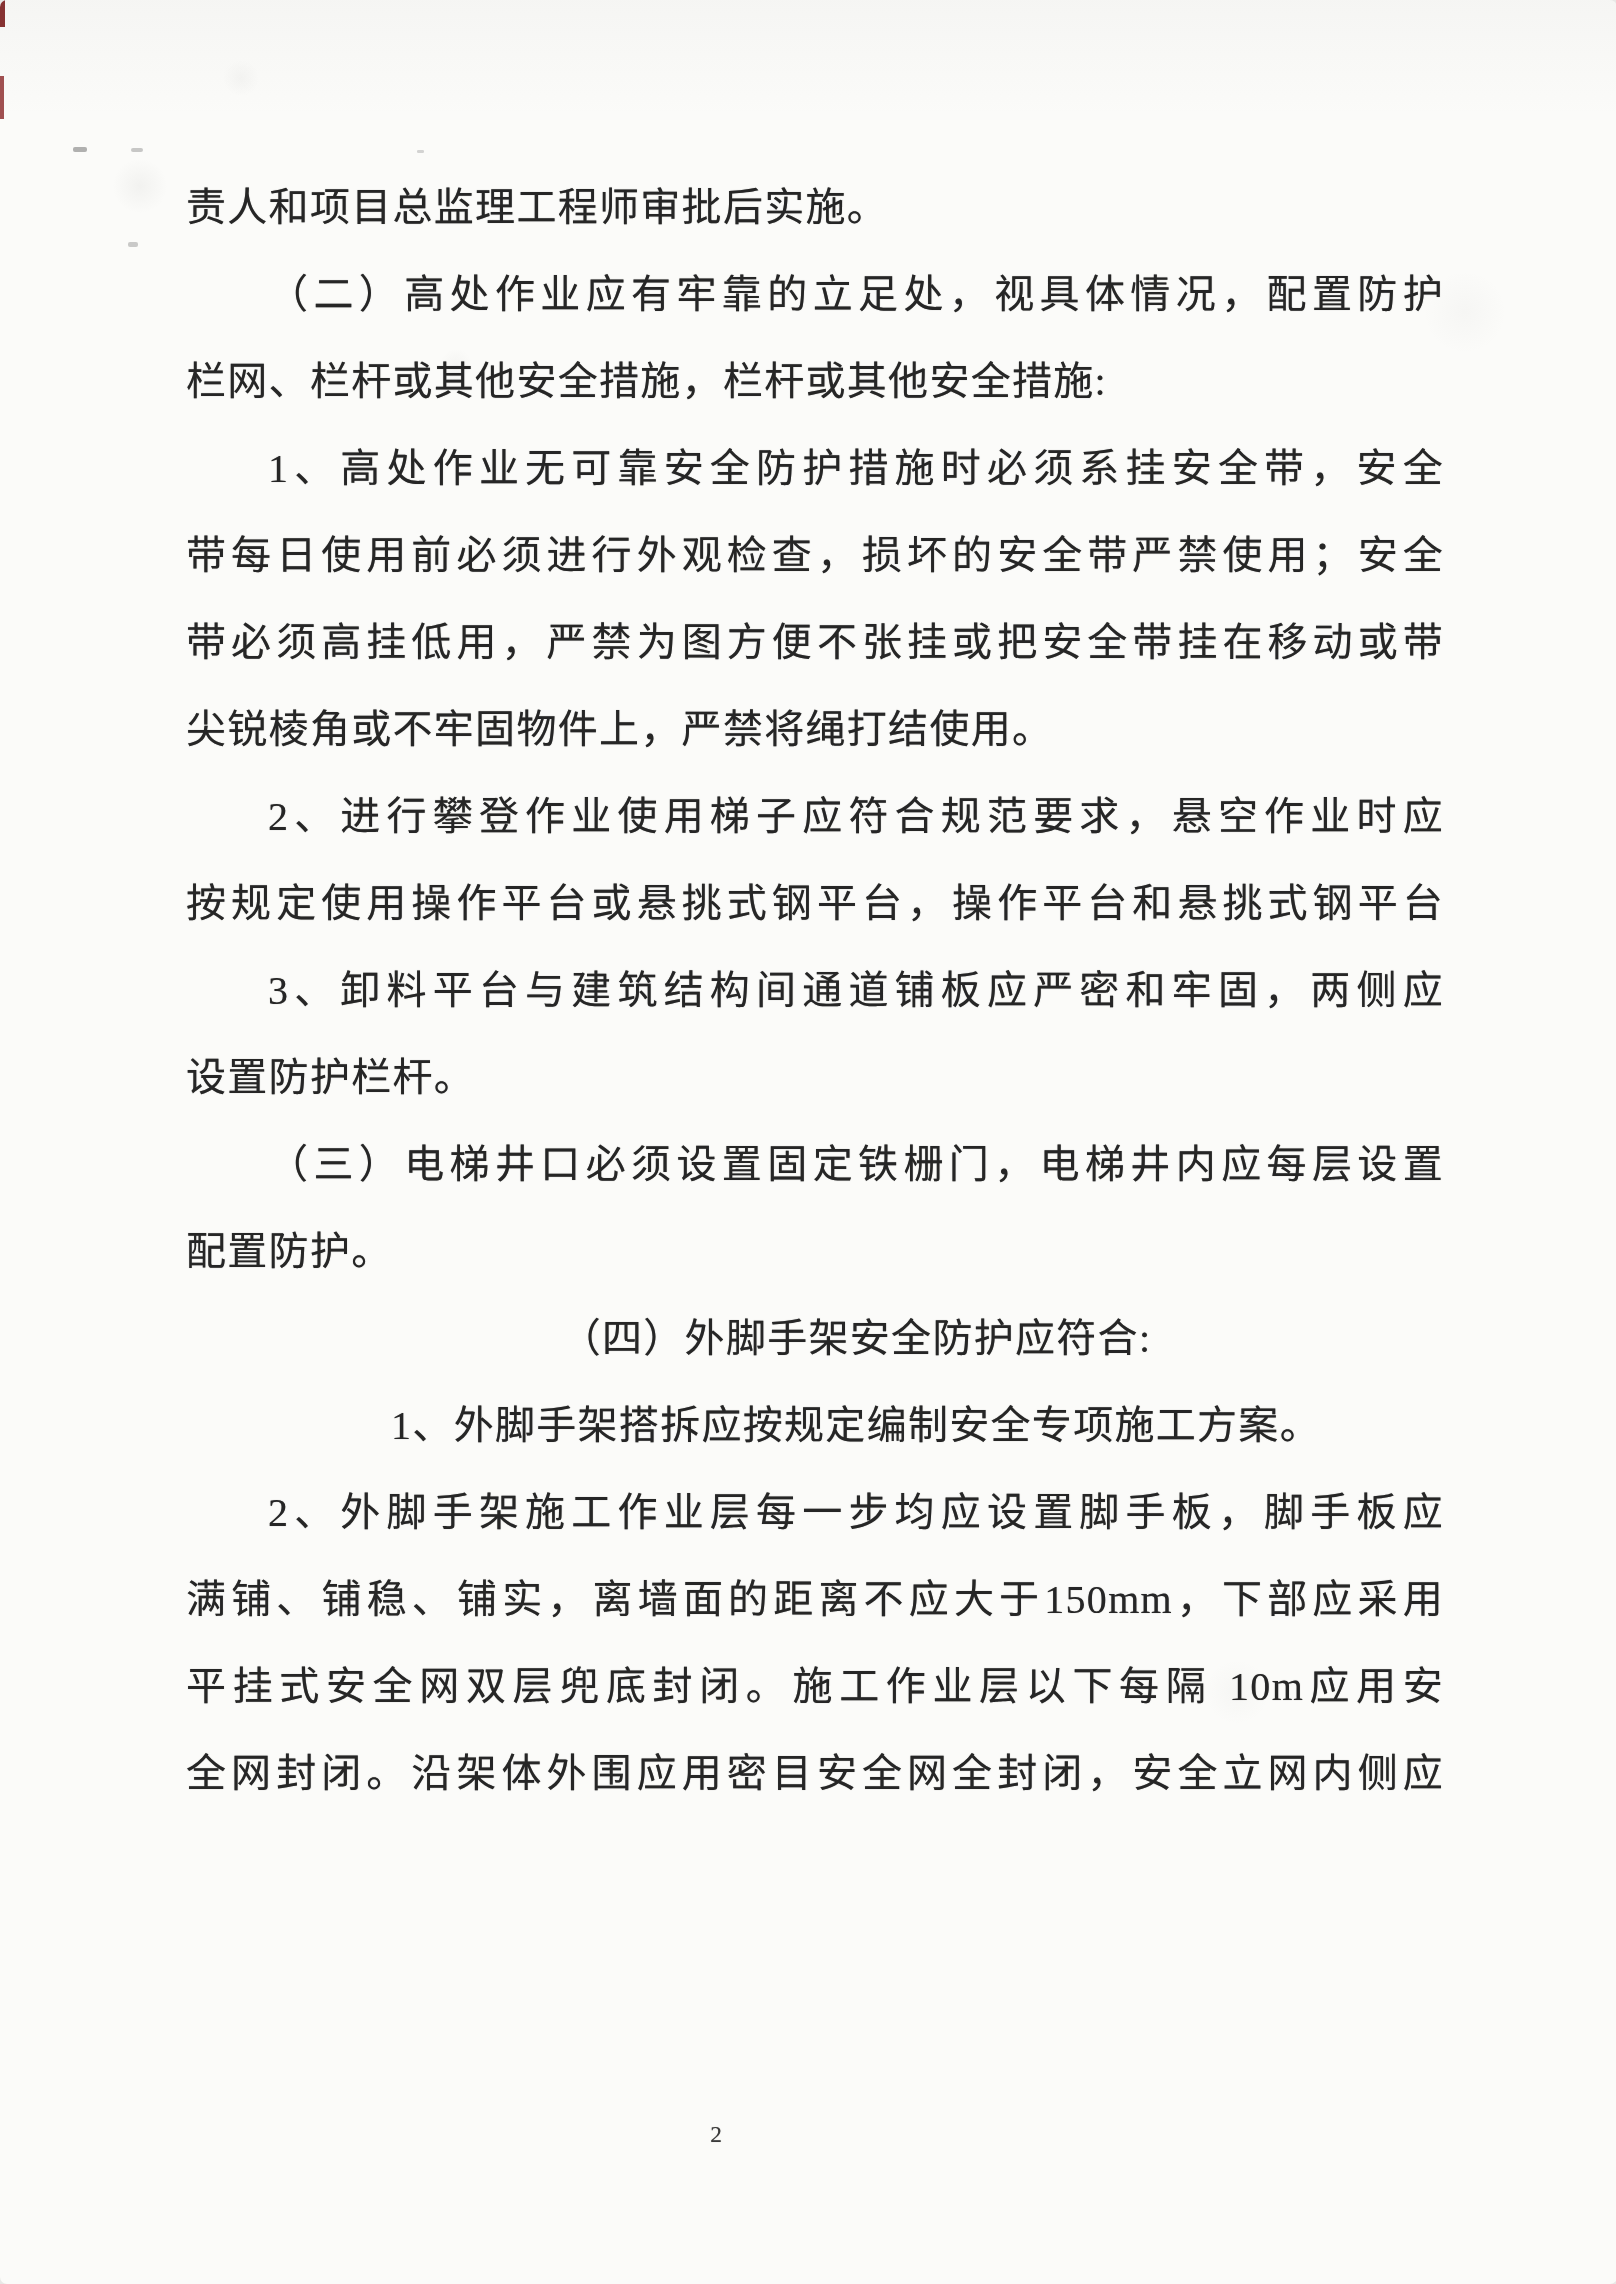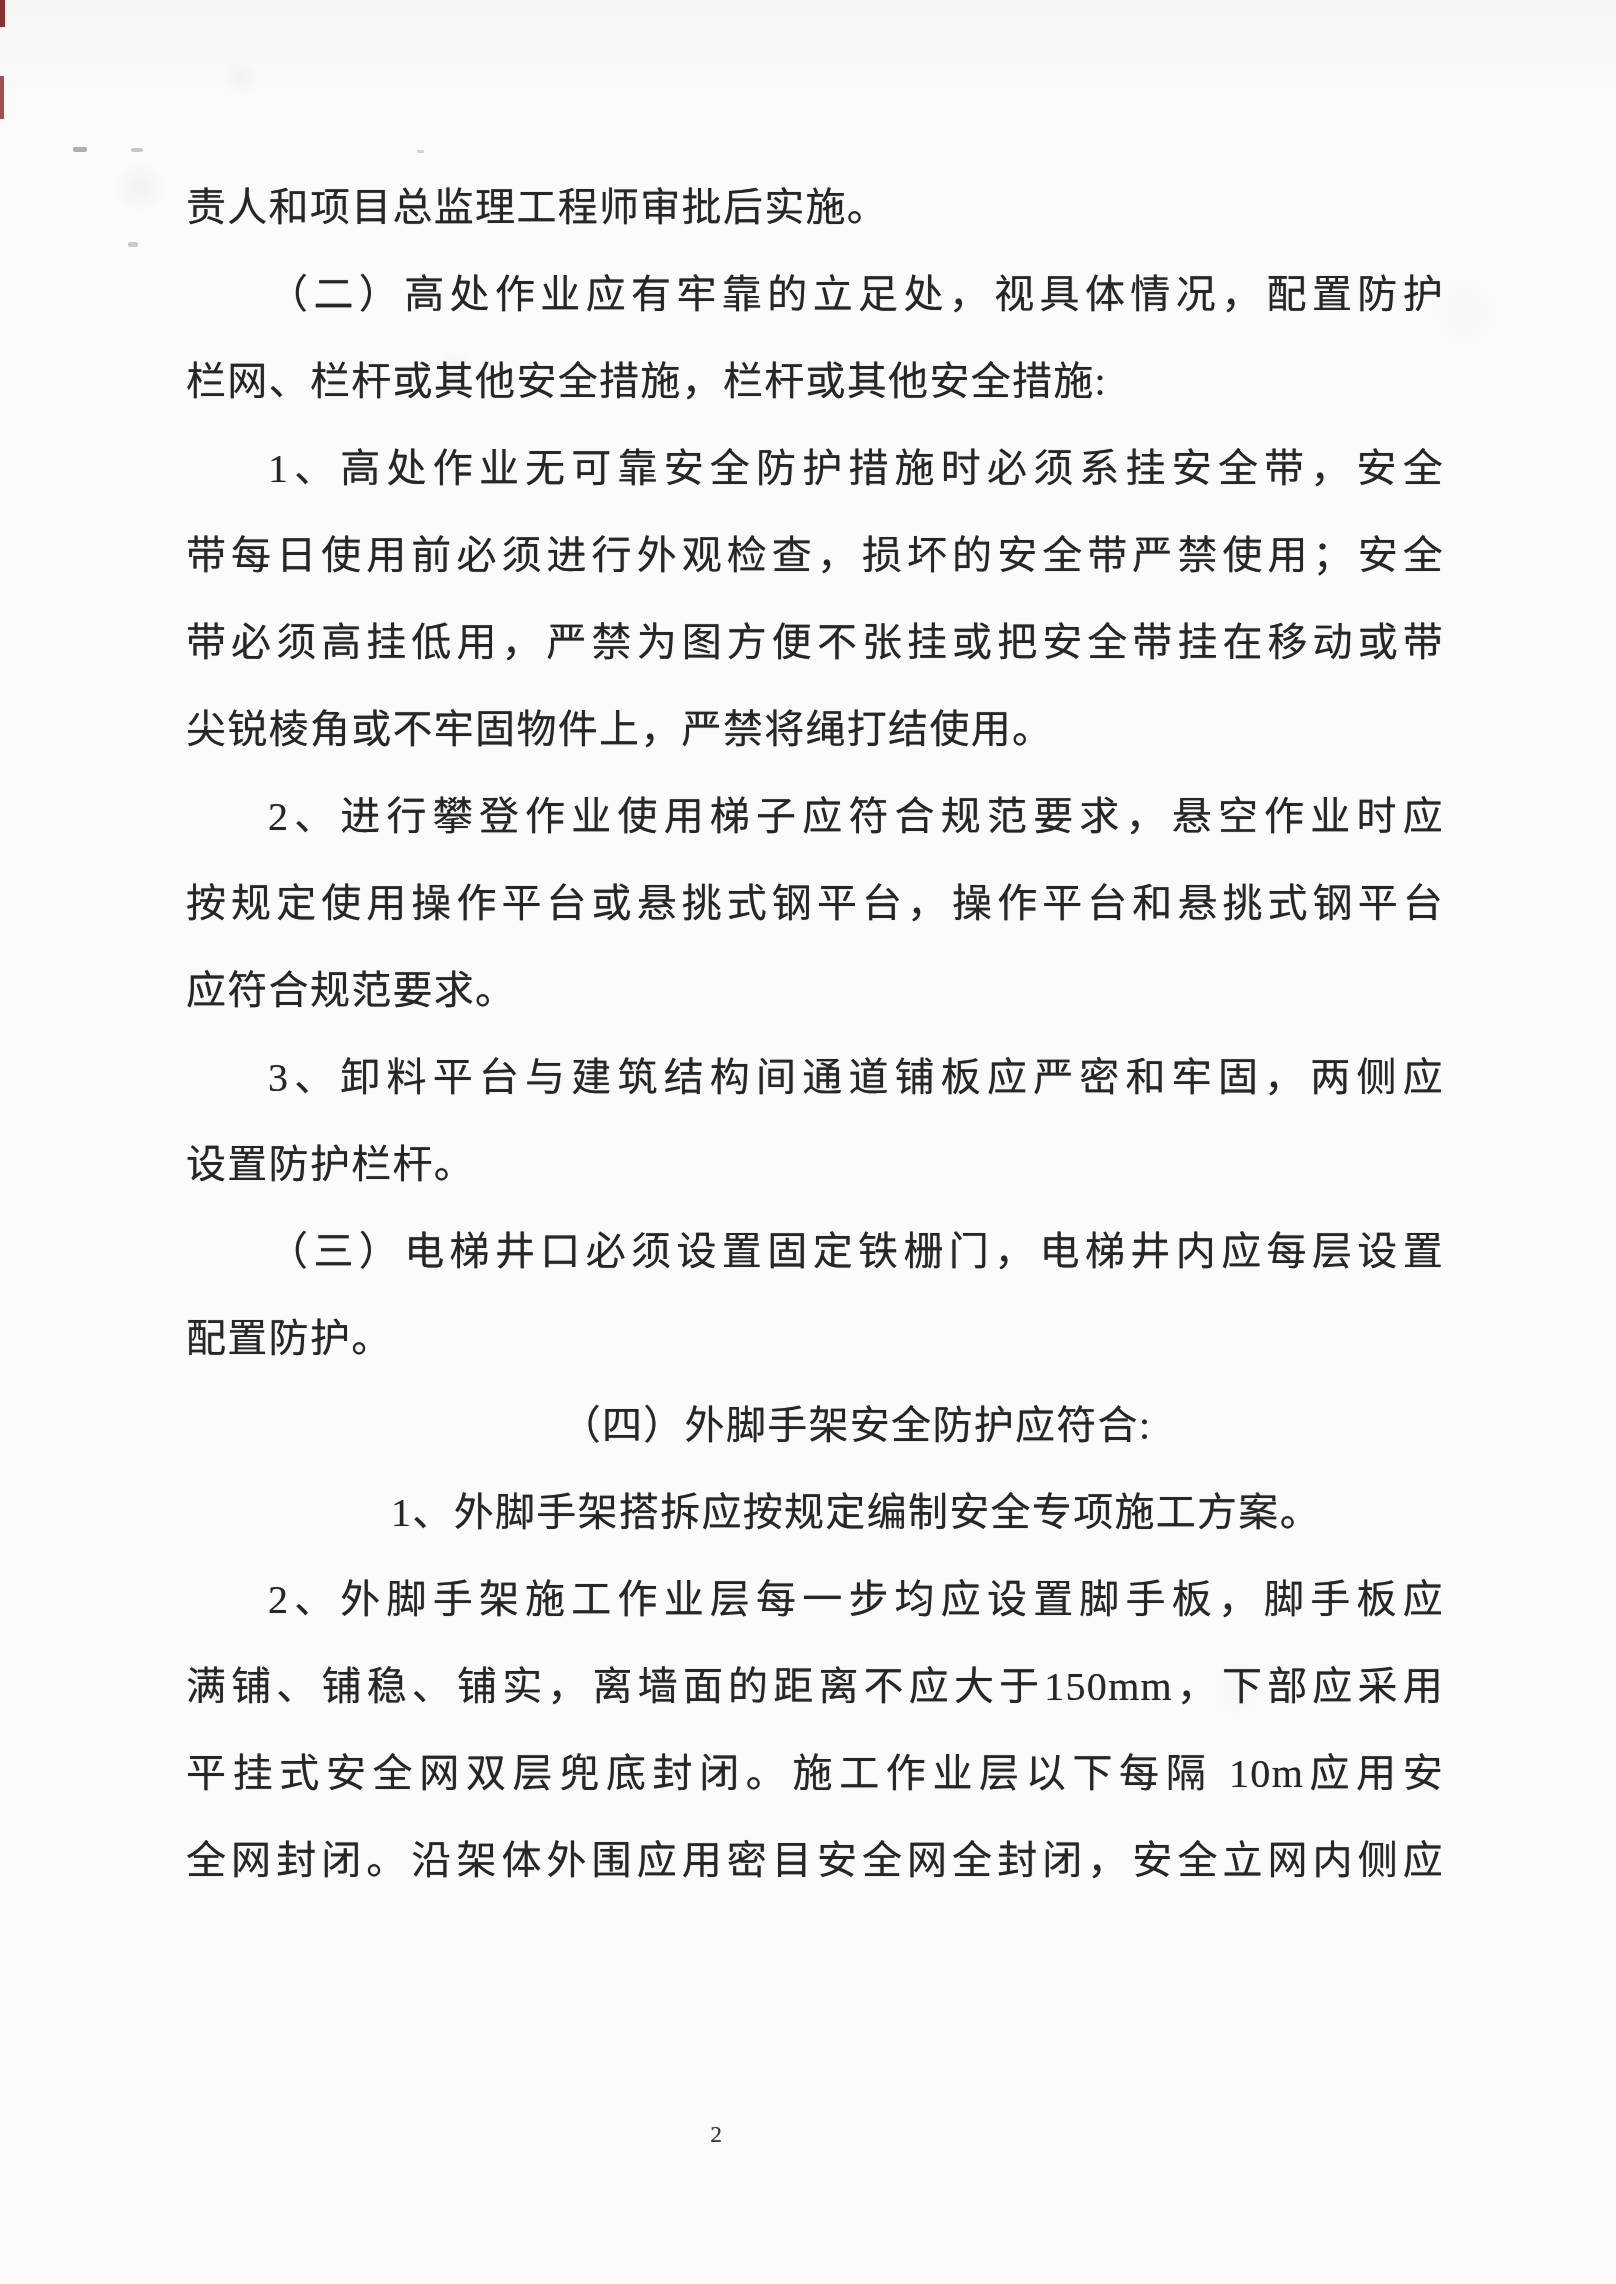--- a/index.html
+++ b/index.html
@@ -15,20 +15,21 @@
     background-color: #fbfbf9;
     background-image:
       radial-gradient(circle 39px at 140px 186px, rgba(120,120,118,0.07), rgba(120,120,118,0) 70%),
       radial-gradient(circle 26px at 241px 78px,  rgba(120,120,118,0.05), rgba(120,120,118,0) 70%),
       radial-gradient(circle 23px at 456px 365px,  rgba(120,120,118,0.05), rgba(120,120,118,0) 70%),
       radial-gradient(circle 59px at 1465px 312px, rgba(120,120,118,0.04), rgba(120,120,118,0) 70%),
       radial-gradient(circle 46px at 1237px 1692px,rgba(120,120,118,0.04), rgba(120,120,118,0) 70%),
       linear-gradient(180deg, rgba(140,140,138,0.05) 0px, rgba(140,140,138,0.0) 117px);
     overflow: hidden;
     font-family: "Liberation Serif", "DejaVu Serif", serif;
+    border-radius: 7px;
   }
   .doc-body {
     position: absolute;
     left: 186px;
     top: 164px;
     width: 1258px;
     color: #262626;
     font-size: 40px;
     letter-spacing: 1.3px;
     text-shadow: 0 0 0.8px rgba(30,30,30,0.55);
@@ -80,21 +81,20 @@
   <div class="doc-body">
     <div class="line">责人和项目总监理工程师审批后实施。</div>
     <div class="line i j">（二）高处作业应有牢靠的立足处，视具体情况，配置防护</div>
     <div class="line">栏网、栏杆或其他安全措施，栏杆或其他安全措施:</div>
     <div class="line i j">1、高处作业无可靠安全防护措施时必须系挂安全带，安全</div>
     <div class="line j">带每日使用前必须进行外观检查，损坏的安全带严禁使用；安全</div>
     <div class="line j">带必须高挂低用，严禁为图方便不张挂或把安全带挂在移动或带</div>
     <div class="line">尖锐棱角或不牢固物件上，严禁将绳打结使用。</div>
     <div class="line i j">2、进行攀登作业使用梯子应符合规范要求，悬空作业时应</div>
     <div class="line j">按规定使用操作平台或悬挑式钢平台，操作平台和悬挑式钢平台</div>
-    <div class="line">应符合规范要求。</div>
     <div class="line i j">3、卸料平台与建筑结构间通道铺板应严密和牢固，两侧应</div>
     <div class="line">设置防护栏杆。</div>
     <div class="line i j">（三）电梯井口必须设置固定铁栅门，电梯井内应每层设置</div>
     <div class="line">配置防护。</div>
     <div class="line i">（四）外脚手架安全防护应符合:</div>
     <div class="line i">1、外脚手架搭拆应按规定编制安全专项施工方案。</div>
     <div class="line i j">2、外脚手架施工作业层每一步均应设置脚手板，脚手板应</div>
     <div class="line j">满铺、铺稳、铺实，离墙面的距离不应大于150mm，下部应采用</div>
     <div class="line j">平挂式安全网双层兜底封闭。施工作业层以下每隔 10m应用安</div>
     <div class="line j">全网封闭。沿架体外围应用密目安全网全封闭，安全立网内侧应</div>

